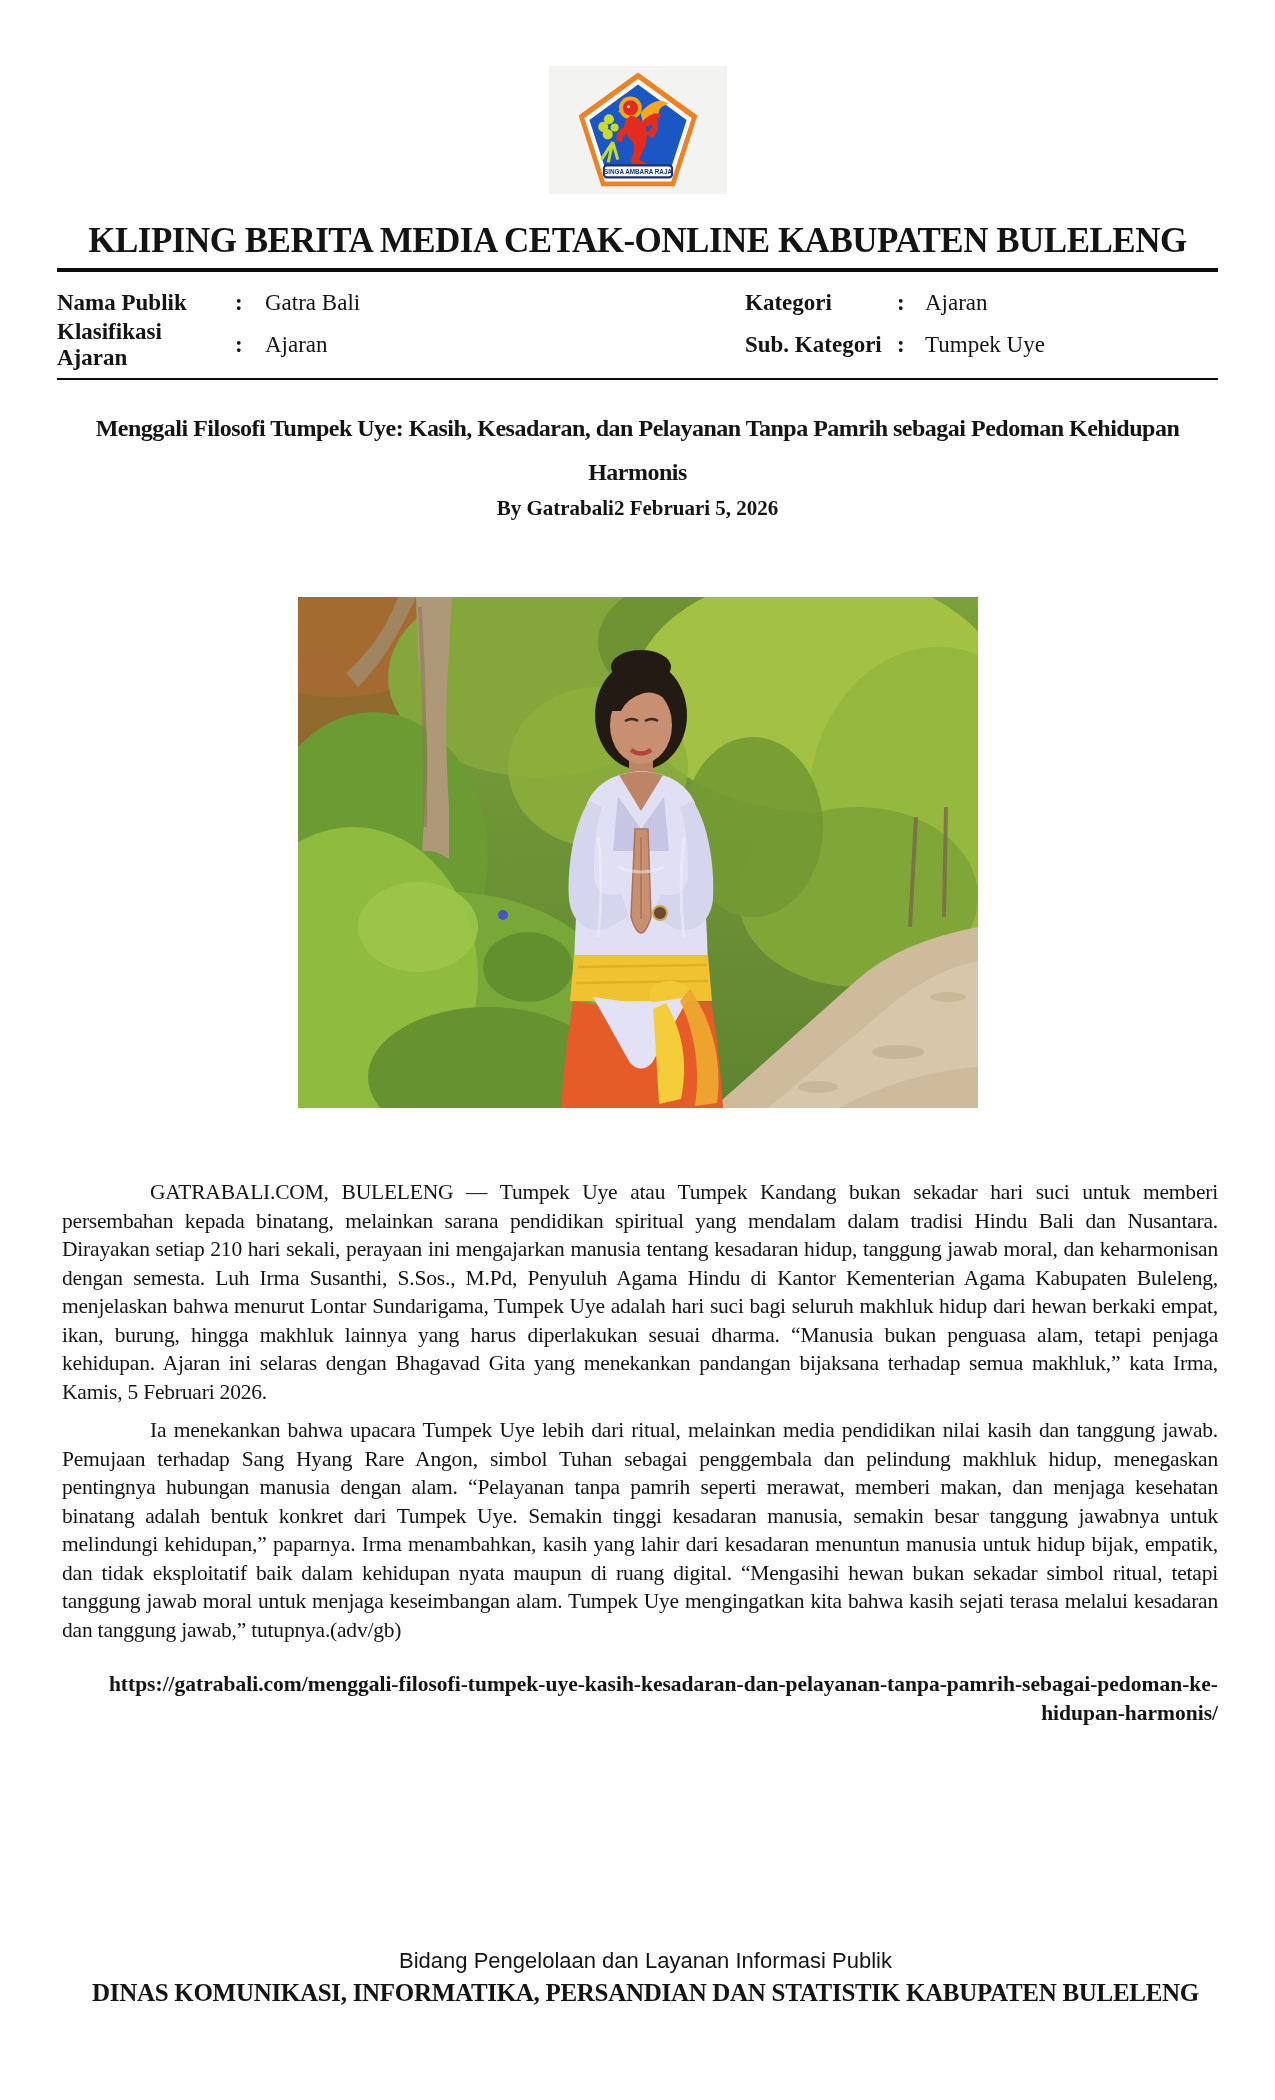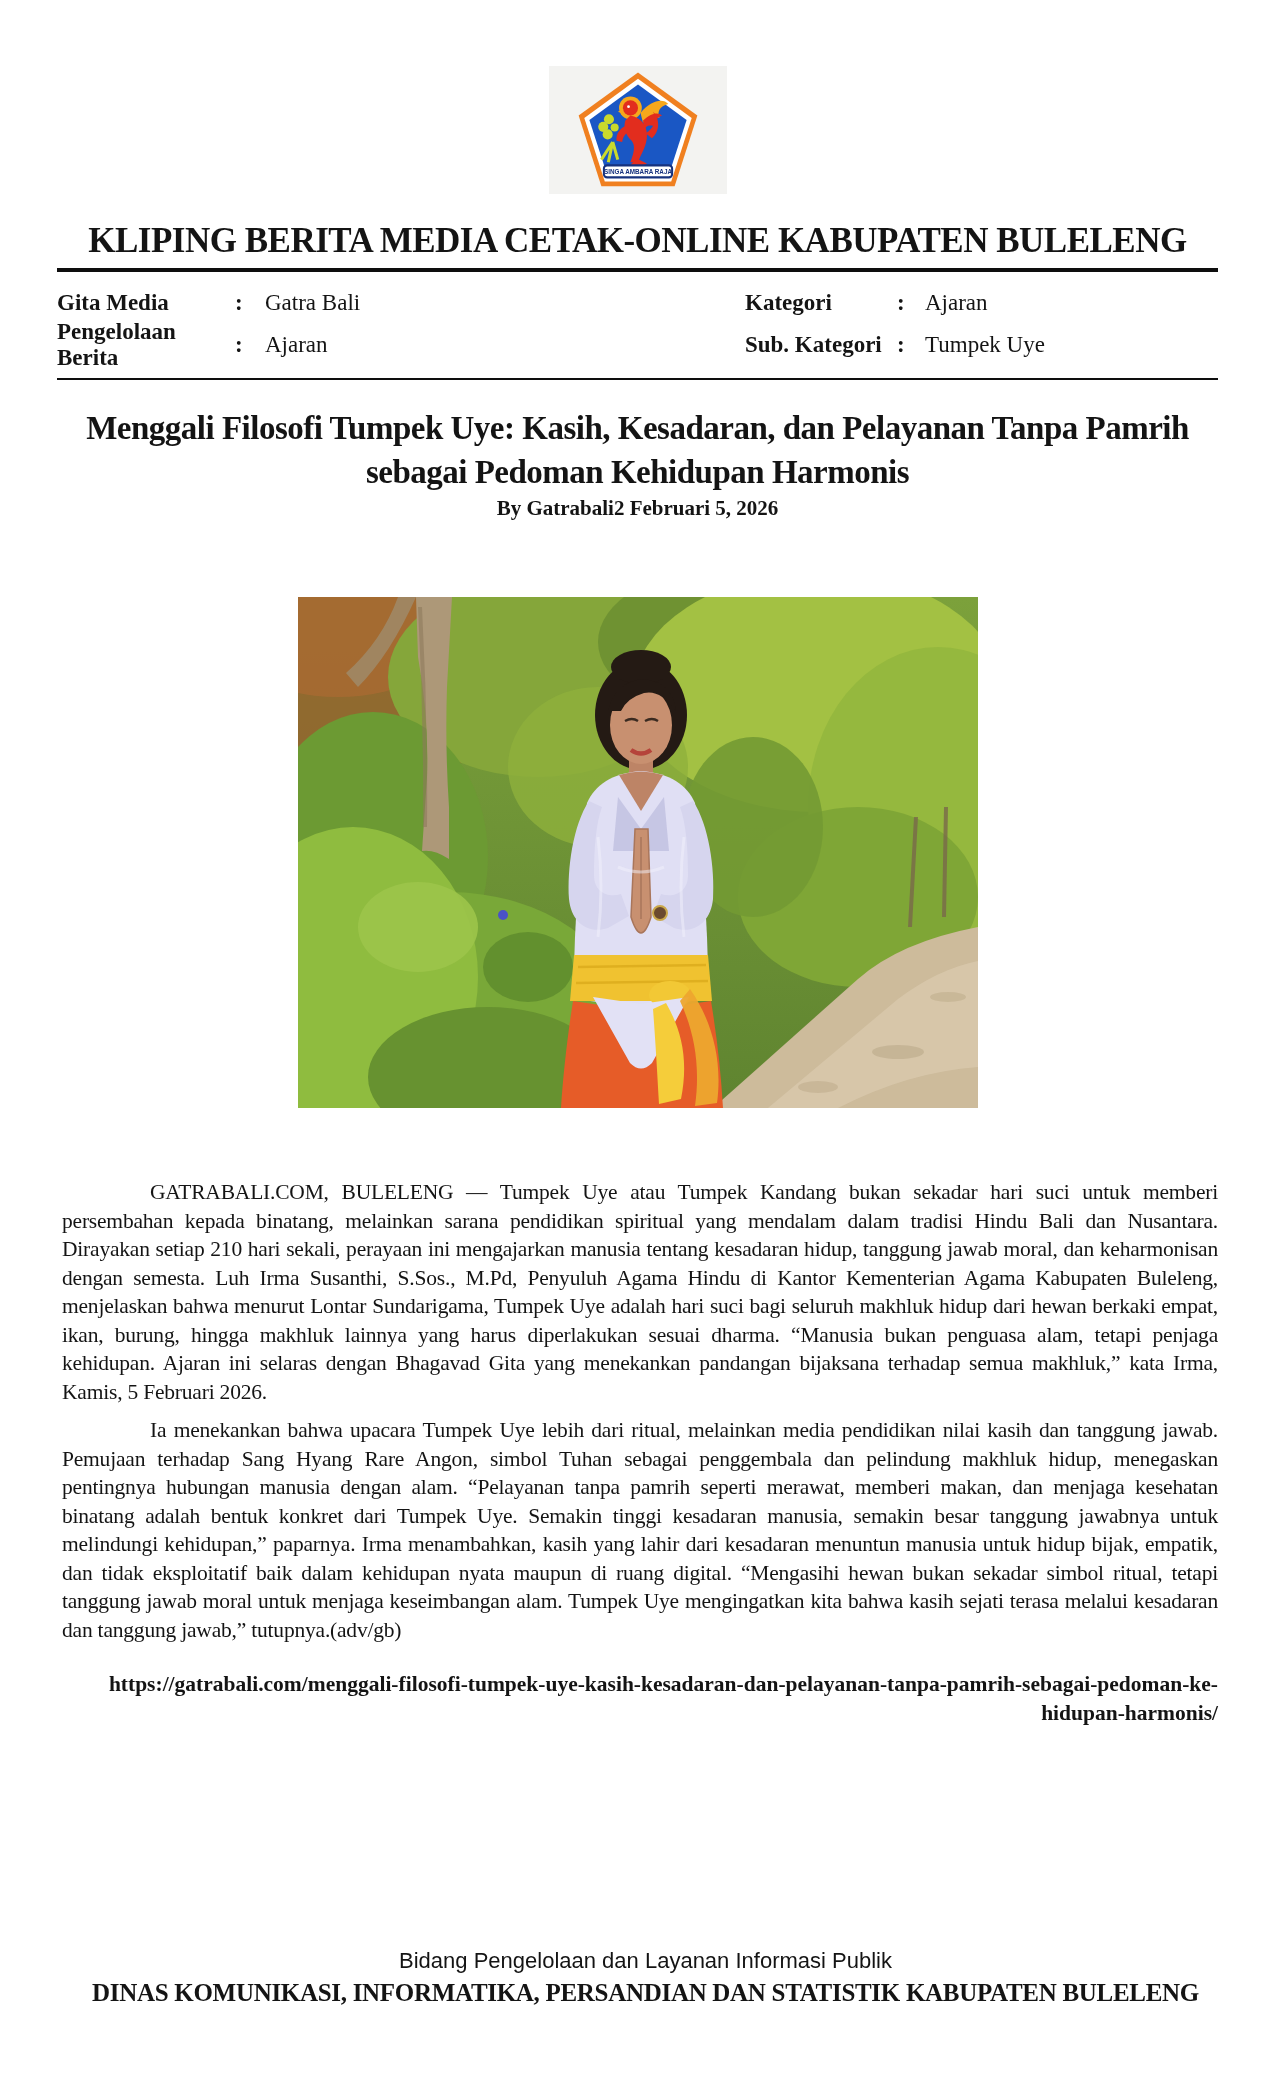--- a/index.html
+++ b/index.html
@@ -24,21 +24,21 @@
   .meta-row{display:flex;align-items:center;}
   .meta-label{font-weight:bold;}
   .ml-left .meta-label{width:178px;flex:none;}
   .ml-left .meta-sep{width:28px;flex:none;font-weight:bold;}
   .ml-right .meta-label{width:152px;flex:none;}
   .ml-right .meta-sep{width:26px;flex:none;font-weight:bold;}
   .meta-value{padding-left:2px;}
   
   .article-title{
     margin:26px auto 0 auto;max-width:1150px;text-align:center;
-    font-size:33px;line-height:44px;font-weight:bold;letter-spacing:-0.5px;
+    font-size:24px;line-height:44px;font-weight:bold;letter-spacing:-0.5px;
   }
   .byline{margin-top:2px;text-align:center;font-size:21px;font-weight:bold;}
   
   .photo-wrap{margin:76px auto 0 auto;width:680px;height:511px;}
   .photo-wrap svg{display:block;}
   
   .body-copy{margin:70px 57px 0 62px;font-size:21.5px;line-height:28.5px;text-align:justify;letter-spacing:-0.2px;}
   .body-copy p{margin:0 0 10px 0;text-indent:88px;}
   .article-url{
     display:block;margin:26px 57px 0 62px;font-size:21.5px;line-height:29px;
@@ -90,31 +90,31 @@
         </g>
       </svg>
     </span>
   </div>
 
   <div class="header-title">KLIPING BERITA MEDIA CETAK-ONLINE KABUPATEN BULELENG</div>
   <div class="rule-thick"></div>
 
   <div class="meta">
     <div class="meta-row ml-left">
-      <span class="meta-label">Gita Media</span>
+      <span class="meta-label">Nama Publik</span>
       <span class="meta-sep">:</span>
       <span class="meta-value">Gatra Bali</span>
     </div>
     <div class="meta-row ml-right">
       <span class="meta-label">Kategori</span>
       <span class="meta-sep">:</span>
       <span class="meta-value">Ajaran</span>
     </div>
     <div class="meta-row ml-left">
-      <span class="meta-label">Pengelolaan Berita</span>
+      <span class="meta-label">Klasifikasi Ajaran</span>
       <span class="meta-sep">:</span>
       <span class="meta-value">Ajaran</span>
     </div>
     <div class="meta-row ml-right">
       <span class="meta-label">Sub. Kategori</span>
       <span class="meta-sep">:</span>
       <span class="meta-value">Tumpek Uye</span>
     </div>
   </div>
   <div class="rule-thin"></div>

